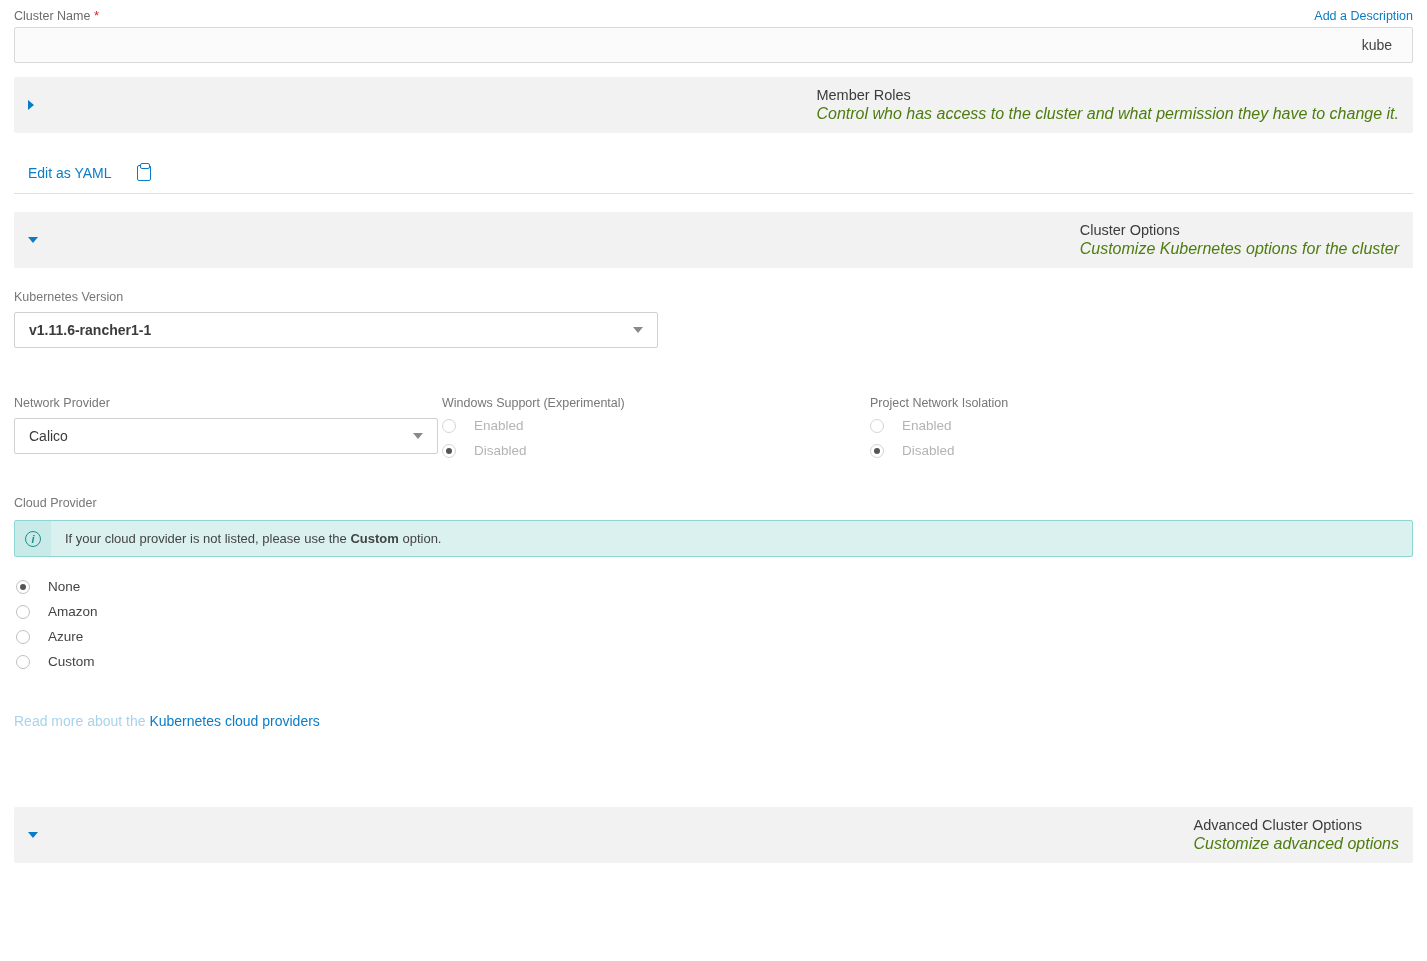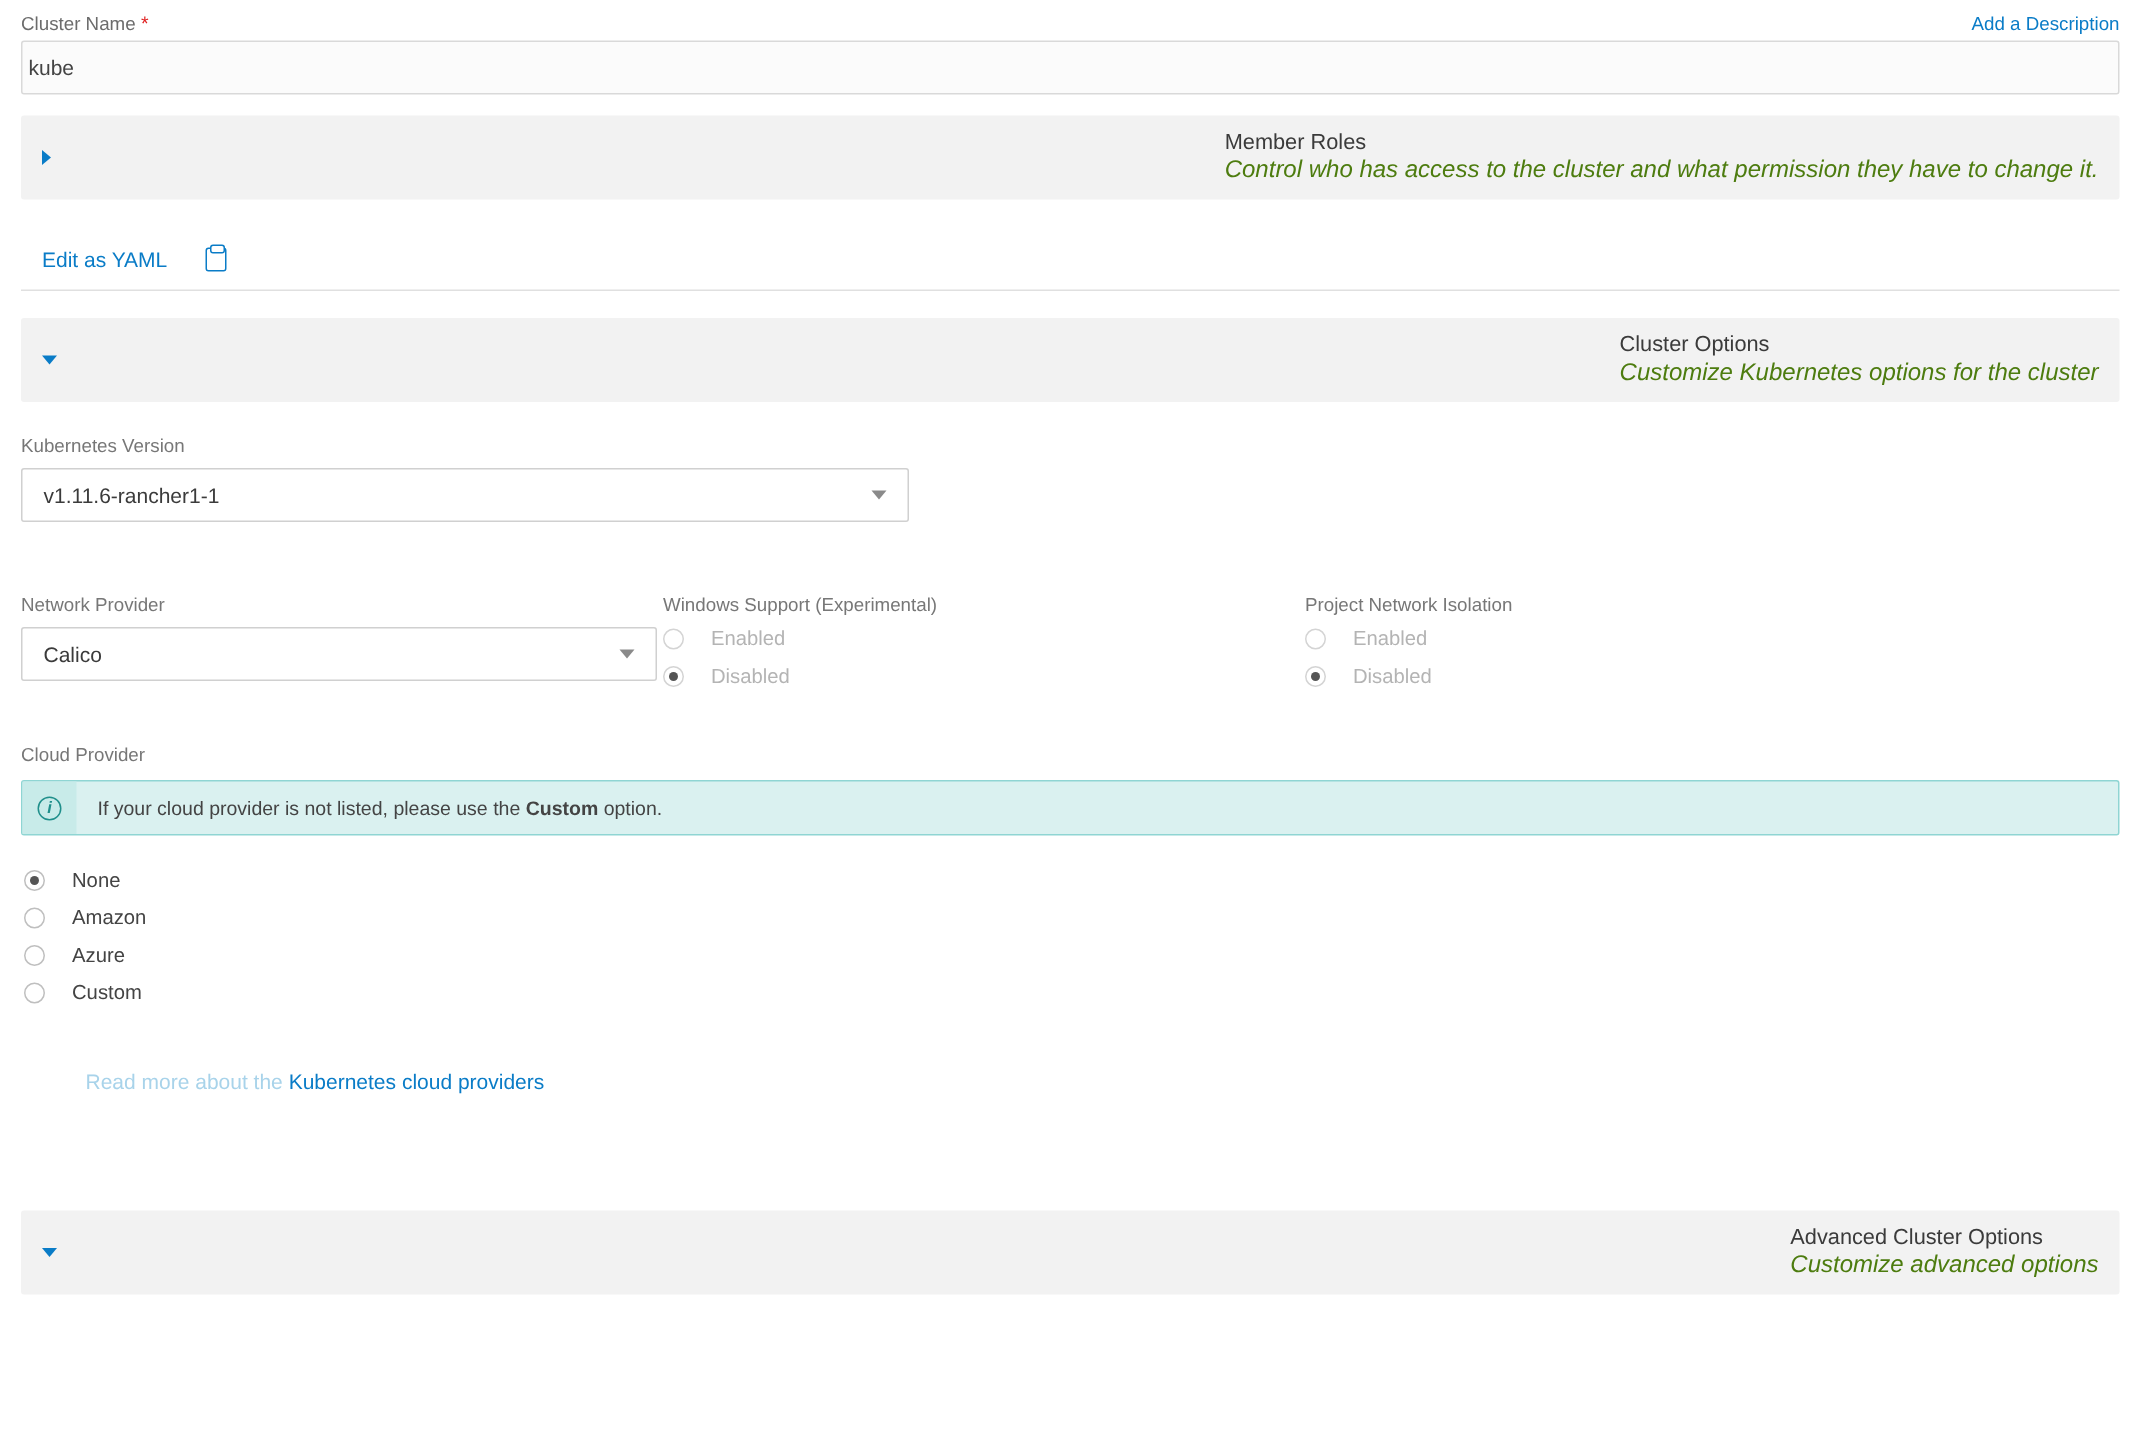--- a/index.html
+++ b/index.html
@@ -24,24 +24,25 @@
 .link {
   color: #0a7cc7;
   font-size: 12.5px;
   cursor: pointer;
 }
 .input-box {
   width: 100%;
   border: 1px solid #d9d9d9;
   background: #fbfbfb;
   border-radius: 2px;
-  padding: 9px 4px;
+  padding: 9px 20px;
   font-size: 14px;
   color: #444;
   margin-bottom: 14px;
+  text-align: right;
 }
 .panel-header {
   background: #f2f2f2;
   display: flex;
   align-items: center;
   gap: 14px;
   padding: 10px 14px;
   border-radius: 2px;
   justify-content: space-between;
 }
@@ -86,21 +87,21 @@
   border: 1px solid #d0d0d0; border-radius: 2px;
   padding: 9px 14px; font-size: 14px; color: #3b3b3b;
   background: #fff; cursor: pointer;
 }
 .select .chev {
   width: 0; height: 0;
   border-left: 5px solid transparent;
   border-right: 5px solid transparent;
   border-top: 6px solid #8a8a8a;
 }
-.k8s-version .select { width: 592px; max-width: 100%; }
+.k8s-version .select { width: 644px; max-width: 100%; font-weight: bold; }
 .cols3 {
   display: grid;
   grid-template-columns: 424px 424px 424px;
   gap: 4px;
   margin-top: 48px;
 }
 .network-provider .select { width: 424px; max-width: 100%; }
 .radio-row {
   display: flex; align-items: center; gap: 18px;
   margin-bottom: 10px;
@@ -135,21 +136,20 @@
   border-radius: 50%; color: #1f8f8b;
   display: flex; align-items: center; justify-content: center;
   font-size: 11px; font-weight: bold; font-style: italic;
 }
 .info-banner .msg { padding: 10px 14px; color: #444; font-size: 13px; }
 .info-banner .msg b { font-weight: 700; }
 .provider-radios { margin-left: 2px; }
 .read-more {
   margin-top: 44px; color: #a8d3ea; font-size: 14px;
   margin-bottom: 50px;
-  margin-left: 43px;
 }
 .read-more .strong-link { color: #0a7cc7; }
 </style>
 </head>
 <body>
 
 
 
 
 <div class="top-row">

